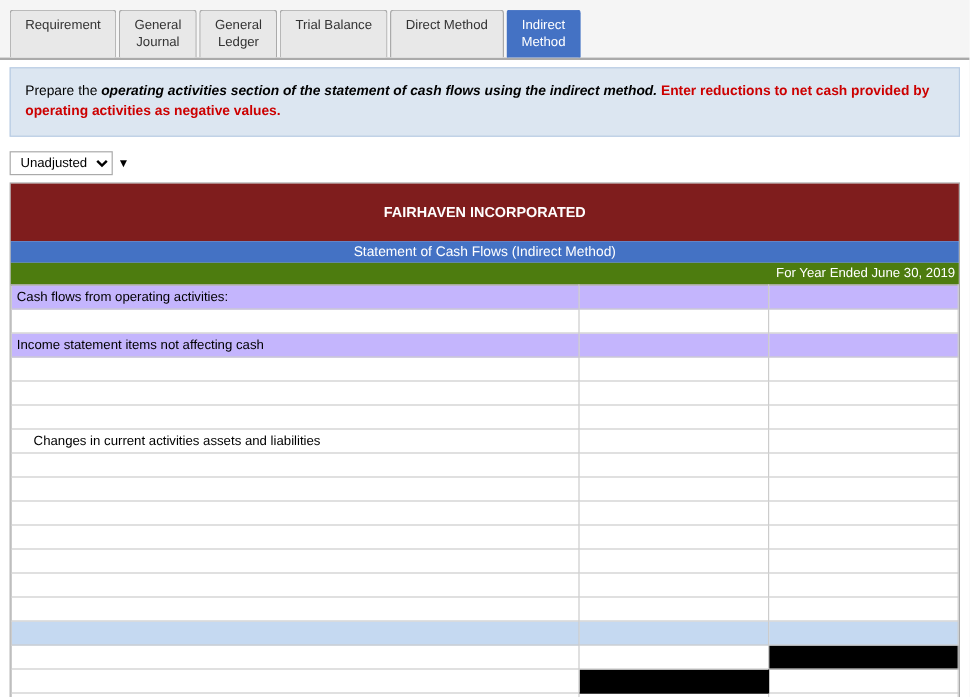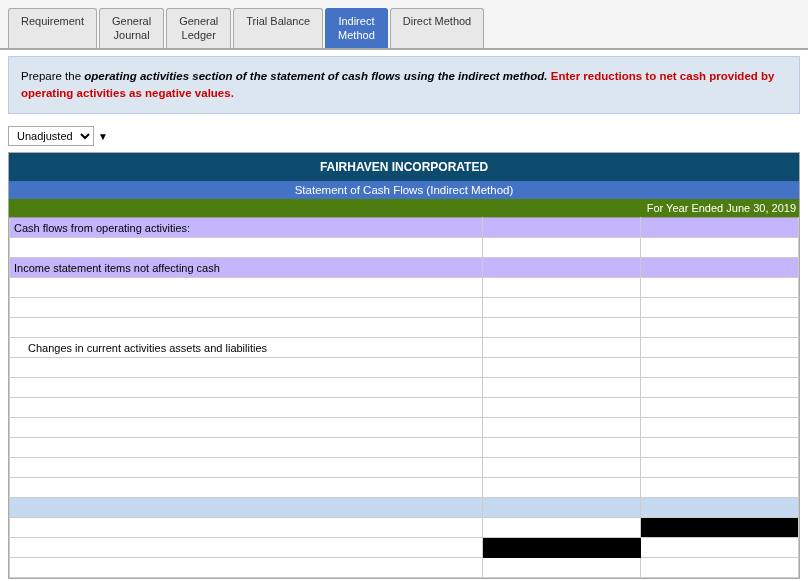--- a/index.html
+++ b/index.html
@@ -15,21 +15,21 @@
     .instruction-box { background: #dce6f1; border: 1px solid #b8cce4; padding: 11px 12px; margin: 6px 8px; font-size: 11.5px; line-height: 1.5; color: #000; }
     .instruction-box em { font-style: italic; font-weight: bold; color: #000; }
     .instruction-box strong { font-weight: bold; color: #cc0000; }
 
     
     .dropdown-row { padding: 6px 8px; display: flex; align-items: center; gap: 4px; }
     .dropdown-select { font-size: 11px; padding: 2px 4px; border: 1px solid #aaa; background: #fff; cursor: pointer; }
 
     
     .table-container { margin: 0 8px 8px 8px; border: 1px solid #aaa; }
-    .table-header { background: #0c4a6e; color: #fff; text-align: center; padding: 7px; font-size: 12px; font-weight: bold; }
+    .table-header { background: #7f1d1d; color: #fff; text-align: center; padding: 17px; font-size: 12px; font-weight: bold; }
     .table-subheader { background: #4472c4; color: #fff; text-align: center; padding: 3px; font-size: 11.5px; }
     .table-subheader2 { background: #4d7c0f; color: #fff; text-align: right; padding: 3px; font-size: 11px; }
 
     
     .data-table { width: 100%; border-collapse: collapse; }
     .data-table td { border: 1px solid #ccc; padding: 2px 4px; font-size: 11px; height: 20px; }
     .data-table tr.section-header td { background: #c4b5fd; font-weight: normal; border-top: 1px solid #999; }
     .data-table tr.empty-row td { height: 20px; }
     .data-table tr.indent td:first-child { padding-left: 18px; }
     .data-table td.col-label { width: 60%; }
@@ -43,23 +43,23 @@
 
 <div class="page-container">
 
   <div class="tabs-bar">
     <div class="tab" style="white-space:pre-line;">Requirement</div>
     <div class="tab" style="white-space:pre-line;">General
 Journal</div>
     <div class="tab" style="white-space:pre-line;">General
 Ledger</div>
     <div class="tab">Trial Balance</div>
+    <div class="tab">Direct Method</div>
     <div class="tab active" style="white-space:pre-line;">Indirect
 Method</div>
-    <div class="tab">Direct Method</div>
   </div>
 
   <div class="instruction-box">
     Prepare the <em>operating activities section of the statement of cash flows using the indirect method.</em>  <strong>Enter reductions to net cash provided by operating activities as negative values.</strong>
   </div>
 
   <div class="dropdown-row">
     <select class="dropdown-select">
       <option>Unadjusted</option>
       <option>Adjusted</option>

